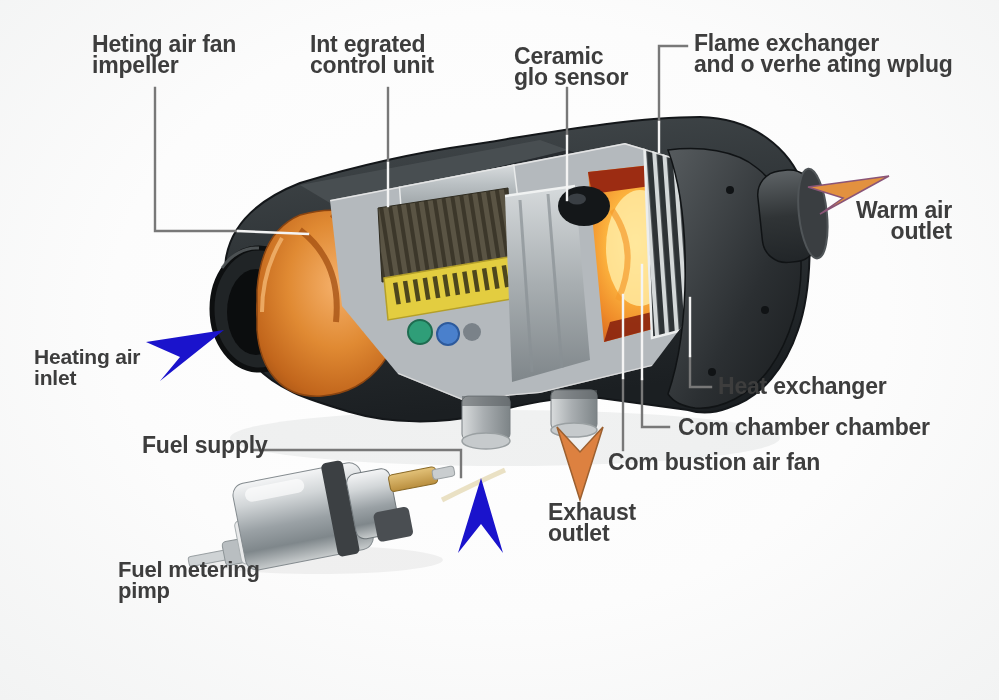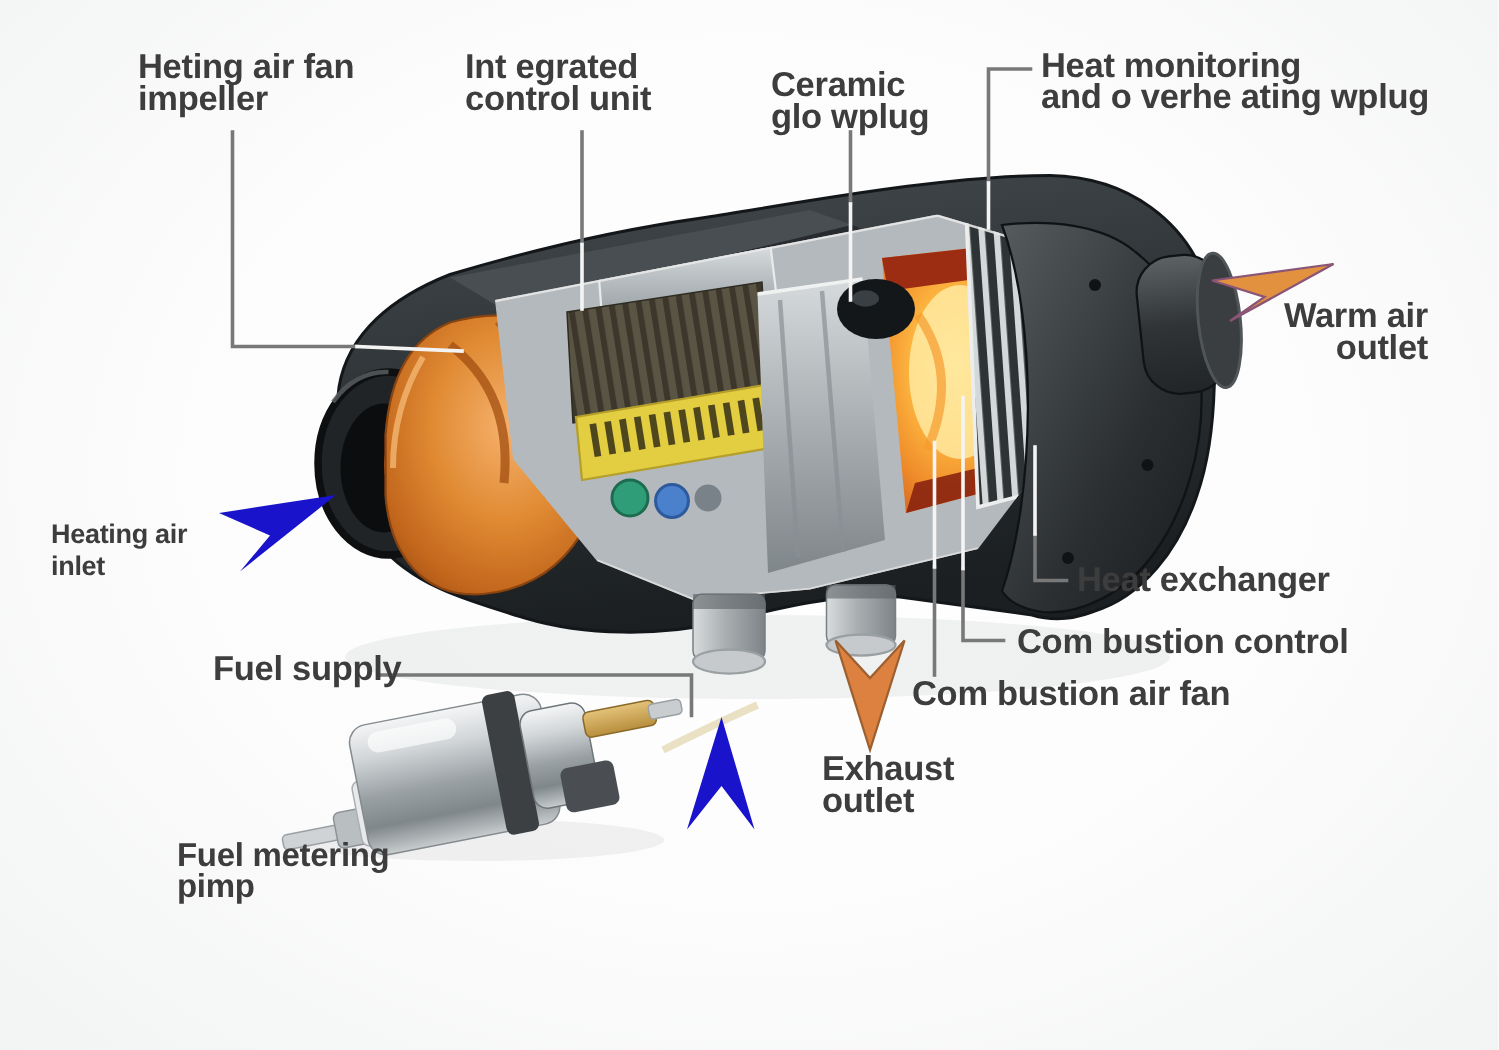--- a/index.html
+++ b/index.html
@@ -258,39 +258,39 @@
     <span>impeller</span>
   </div>
 
   <div class="lbl" style="left:310px;top:34px;">
     <span>Int egrated</span><br>
     <span>control unit</span>
   </div>
 
   <div class="lbl" style="left:514px;top:34px;margin-top:12px;">
     <span>Ceramic</span><br>
-    <span>glo wplug</span>
+    <span>glo sensor</span>
   </div>
 
   <div class="lbl" style="left:694px;top:33px;">
-    <span>Heat monitoring</span><br>
+    <span>Flame exchanger</span><br>
     <span>and o verhe ating wplug</span>
   </div>
 
   <div class="lbl" style="left:856px;top:200px;text-align:right;">
     <span>Warm air</span><br>
     <span>outlet</span>
   </div>
 
   <div class="lbl" style="left:718px;top:376px;">
     <span>Heat exchanger</span>
   </div>
 
   <div class="lbl" style="left:678px;top:417px;">
-    <span>Com bustion control</span>
+    <span>Com chamber chamber</span>
   </div>
 
   <div class="lbl" style="left:608px;top:452px;">
     <span>Com bustion air fan</span>
   </div>
 
   <div class="lbl" style="left:548px;top:502px;">
     <span>Exhaust</span><br>
     <span>outlet</span>
   </div>
@@ -298,18 +298,18 @@
 
   <div class="lbl" style="left:142px;top:435px;">
     <span>Fuel supply</span>
   </div>
 
   <div class="lbl" style="left:118px;top:559px;font-size:22px;">
     <span>Fuel metering</span><br>
     <span>pimp</span>
   </div>
 
-  <div class="lbl" style="left:34px;top:346px;font-size:18px;">
+  <div class="lbl" style="left:34px;top:346px;font-size:21px;">
     <span>Heating air</span><br>
     <span>inlet</span>
   </div>
 
 </div>
 
 </body></html>

